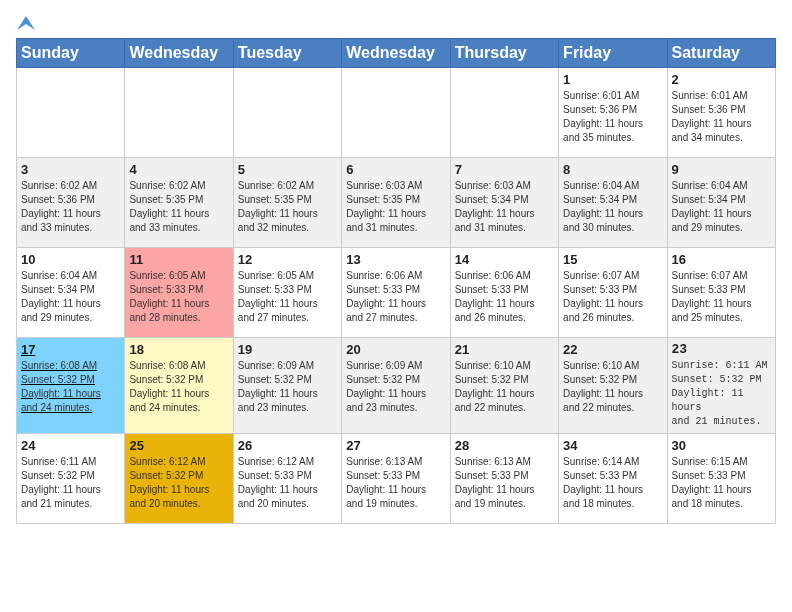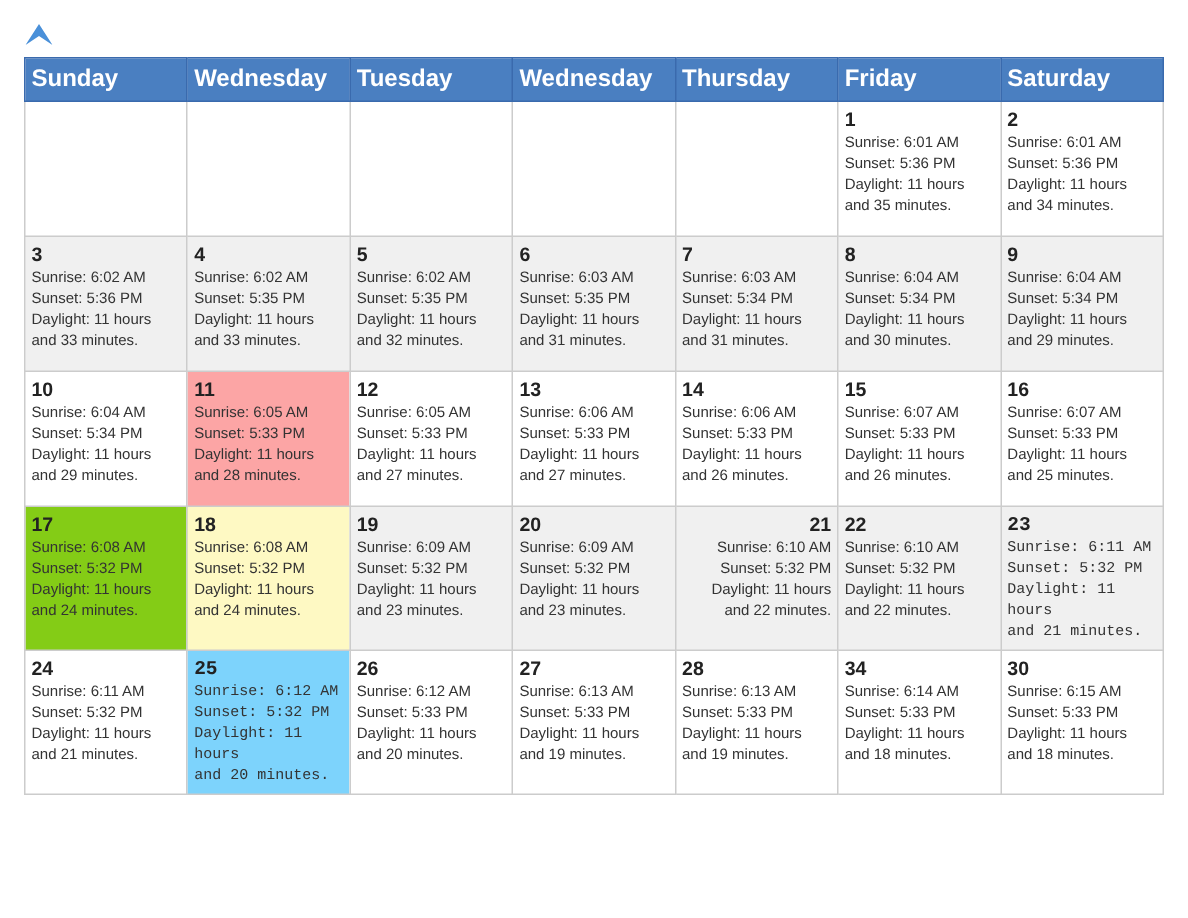--- a/index.html
+++ b/index.html
@@ -236,21 +236,21 @@
         </td>
         <td style="background: rgb(255, 255, 255);">
           <div class="day-num">16</div>
           <div class="day-info" style="white-space: pre-line;">Sunrise: 6:07 AM
 Sunset: 5:33 PM
 Daylight: 11 hours
 and 25 minutes.</div>
         </td>
       </tr>
       <tr>
-        <td style="background: #84cc16;">
+        <td style="background: #7dd3fc; text-decoration: underline;">
           <div class="day-num">17</div>
           <div class="day-info" style="white-space: pre-line;">Sunrise: 6:08 AM
 Sunset: 5:32 PM
 Daylight: 11 hours
 and 24 minutes.</div>
         </td>
         <td style="background: #fef9c3;">
           <div class="day-num">18</div>
           <div class="day-info" style="white-space: pre-line;">Sunrise: 6:08 AM
 Sunset: 5:32 PM
@@ -264,21 +264,21 @@
 Daylight: 11 hours
 and 23 minutes.</div>
         </td>
         <td style="background: rgb(240, 240, 240);">
           <div class="day-num">20</div>
           <div class="day-info" style="white-space: pre-line;">Sunrise: 6:09 AM
 Sunset: 5:32 PM
 Daylight: 11 hours
 and 23 minutes.</div>
         </td>
-        <td style="background: rgb(240, 240, 240); text-align: right;">
+        <td style="background: rgb(240, 240, 240);">
           <div class="day-num">21</div>
           <div class="day-info" style="white-space: pre-line;">Sunrise: 6:10 AM
 Sunset: 5:32 PM
 Daylight: 11 hours
 and 22 minutes.</div>
         </td>
         <td style="background: rgb(240, 240, 240);">
           <div class="day-num">22</div>
           <div class="day-info" style="white-space: pre-line;">Sunrise: 6:10 AM
 Sunset: 5:32 PM
@@ -294,21 +294,21 @@
         </td>
       </tr>
       <tr>
         <td style="background: rgb(255, 255, 255); margin-left: 35px;">
           <div class="day-num">24</div>
           <div class="day-info" style="white-space: pre-line;">Sunrise: 6:11 AM
 Sunset: 5:32 PM
 Daylight: 11 hours
 and 21 minutes.</div>
         </td>
-        <td style="background: #7dd3fc; font-family: Liberation Mono, monospace;">
+        <td style="background: #eab308;">
           <div class="day-num">25</div>
           <div class="day-info" style="white-space: pre-line;">Sunrise: 6:12 AM
 Sunset: 5:32 PM
 Daylight: 11 hours
 and 20 minutes.</div>
         </td>
         <td style="background: rgb(255, 255, 255);">
           <div class="day-num">26</div>
           <div class="day-info" style="white-space: pre-line;">Sunrise: 6:12 AM
 Sunset: 5:33 PM

